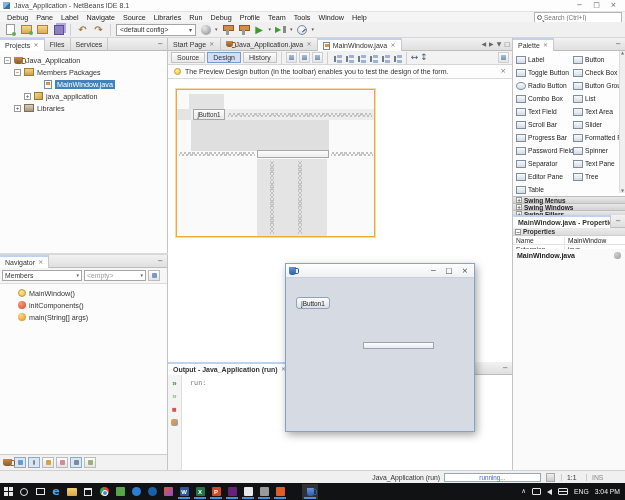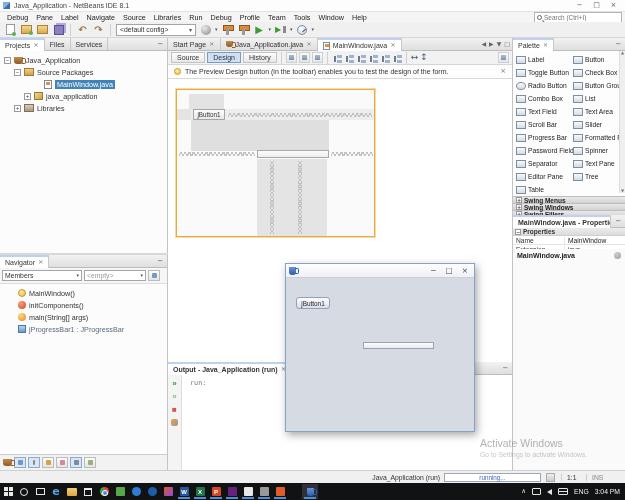--- a/index.html
+++ b/index.html
@@ -253,21 +253,21 @@
     </div>
     <div class="tree">
       <div class="trow" style="padding-left:0">
         <span class="exp">−</span>
         <span class="cup-ico"></span>
         <span class="lbl">Java_Application</span>
       </div>
       <div class="trow" style="padding-left:10px">
         <span class="exp">−</span>
         <span class="pkgfold-ico"></span>
-        <span class="lbl">Source Packages</span>
+        <span class="lbl">Members Packages</span>
       </div>
       <div class="trow selected" style="padding-left:30px">
         <span class="sp7"></span>
         <span class="form-ico"></span>
         <span class="lbl">MainWindow.java</span>
       </div>
       <div class="trow" style="padding-left:20px">
         <span class="exp">+</span>
         <span class="pkg-ico"></span>
         <span class="lbl">java_application</span>
@@ -308,24 +308,20 @@
         <span class="ctor-ico"></span>
         <span class="lbl">MainWindow()</span>
       </div>
       <div class="trow" style="padding-left:14px">
         <span class="method-ico"></span>
         <span class="lbl">initComponents()</span>
       </div>
       <div class="trow" style="padding-left:14px">
         <span class="class-ico"></span>
         <span class="lbl">main(String[] args)</span>
-      </div>
-      <div class="trow" style="padding-left:14px">
-        <span class="field-ico"></span>
-        <span class="lbl muted">jProgressBar1 : JProgressBar</span>
       </div>
     </div>
     <div class="nav-bottom">
       <span class="cup-ico"></span>
       <span class="fico pressed">
           <span class="fdot" style="background:#6a9aca"></span>
         </span>
       <span class="fico pressed">
           <span class="fdot" style="background:#888;width:2px"></span>
         </span>
@@ -566,24 +562,20 @@
     </div>
   </div>
 
   <div class="panel filepanel">
     <div class="file-head">
       <span>MainWindow.java</span>
       <span class="gray-dot"></span>
     </div>
   </div>
 
-  <div class="watermark">
-    <div class="wm1">Activate Windows</div>
-    <div class="wm2">Go to Settings to activate Windows.</div>
-  </div>
 
   <div class="preview">
     <div class="pv-title">
       <span class="java-cup"></span>
       <span class="pv-controls">
         <span class="icon">−</span>
         <span class="icon">□</span>
         <span class="icon">×</span>
       </span>
     </div>

